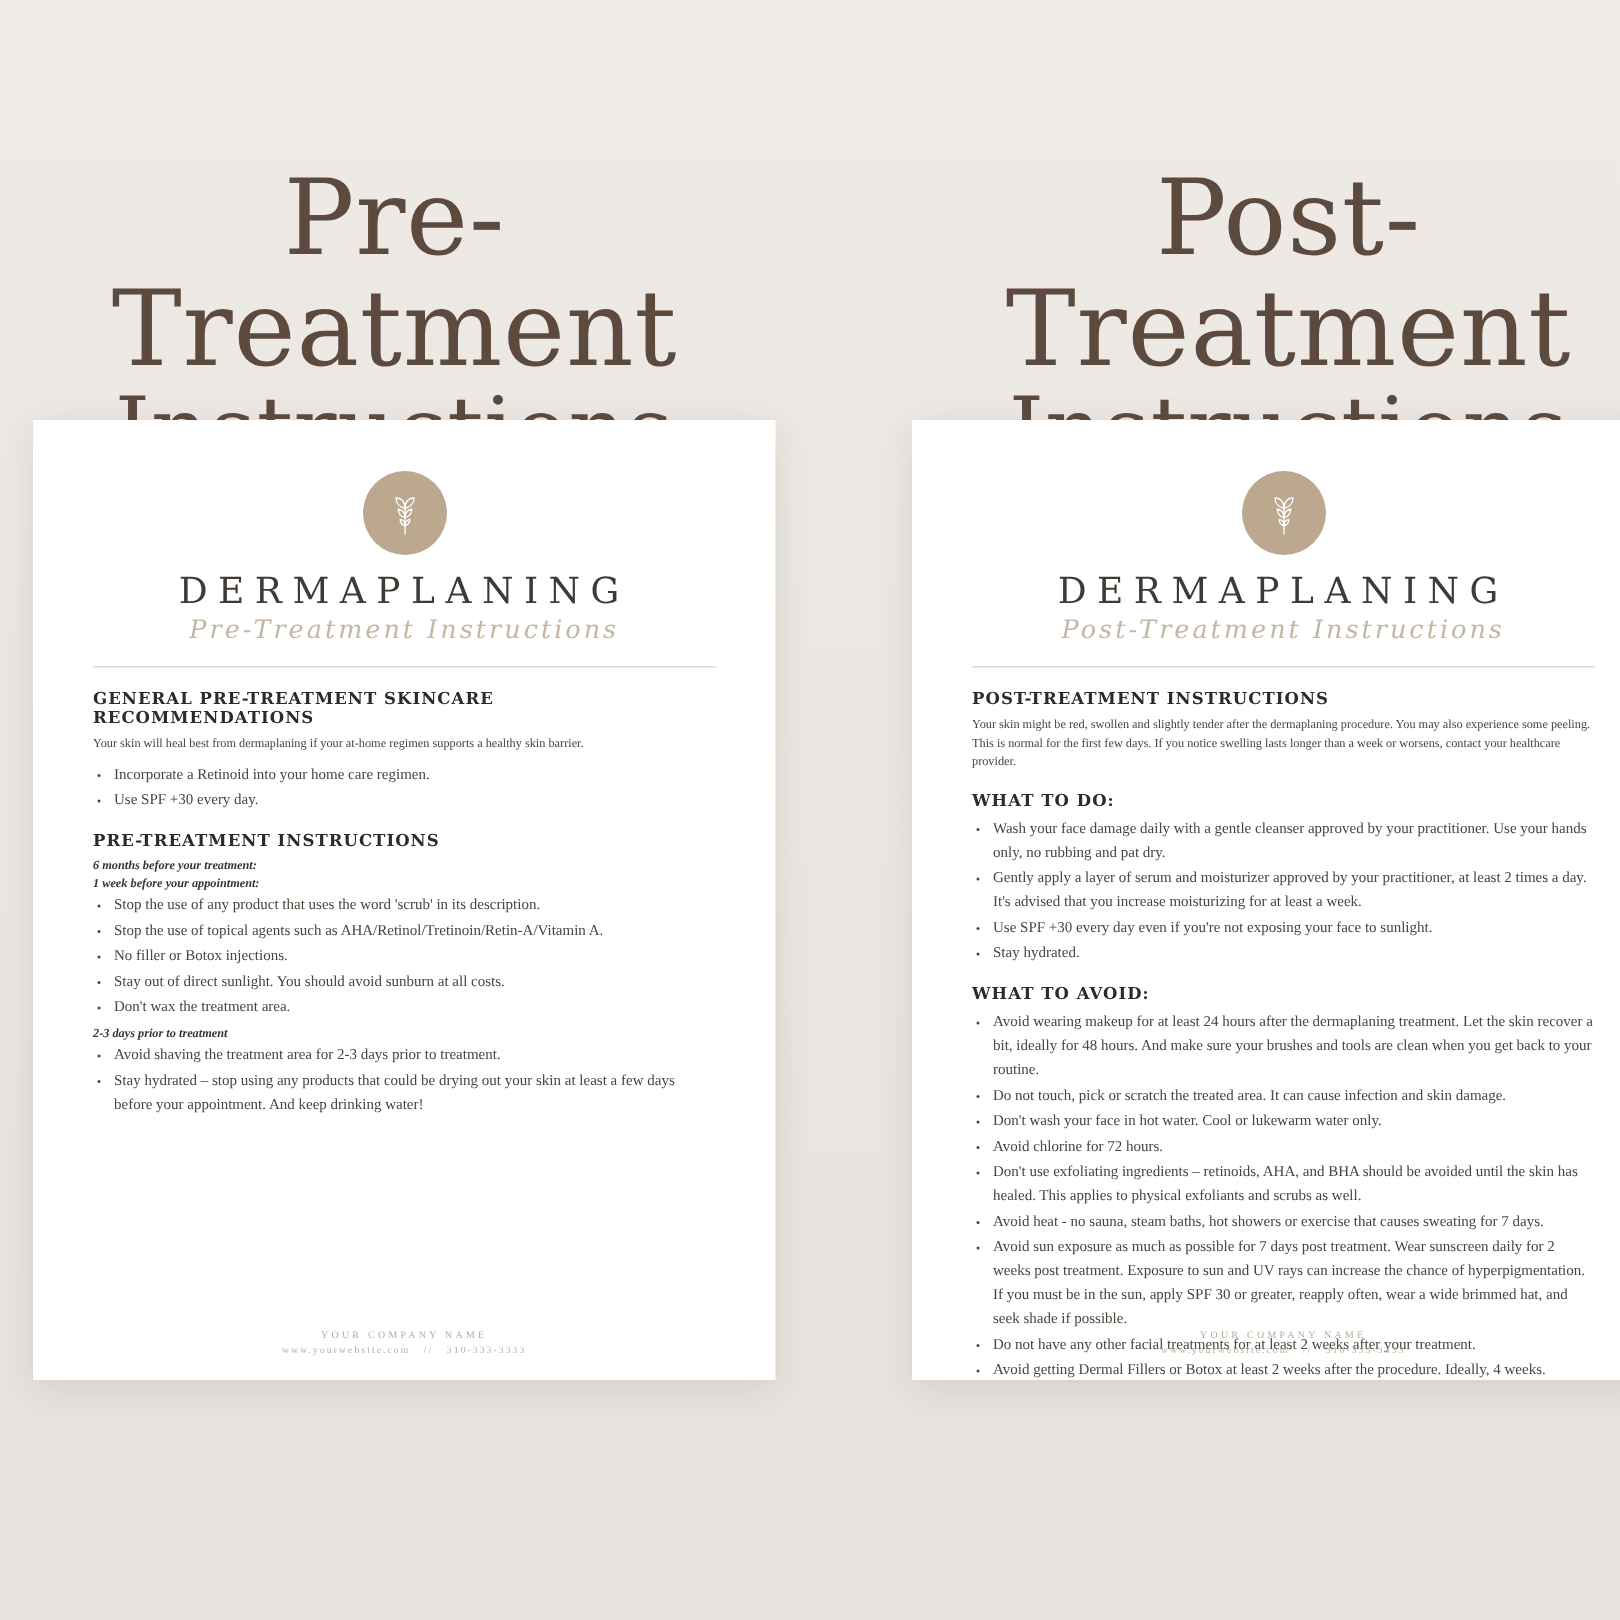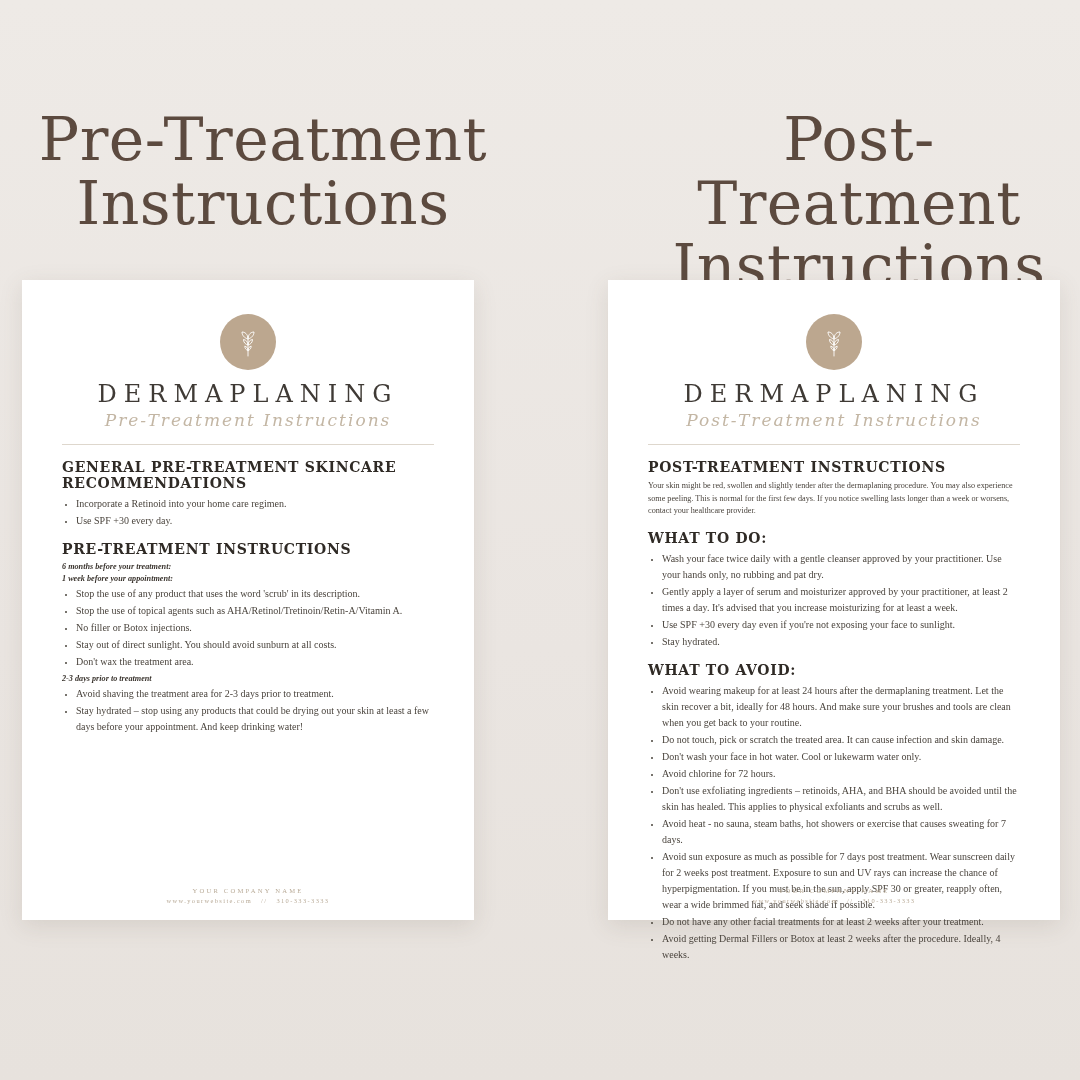--- a/index.html
+++ b/index.html
@@ -23,31 +23,32 @@
   
   .headline {
     position: absolute;
     text-align: center;
     color: #5c4a3f;
     font-family: "DejaVu Serif", "Liberation Serif", serif;
     font-weight: 400;
     line-height: 1.06;
     letter-spacing: 0.5px;
   }
-  .headline .l1 { display:block; font-size: 60px; }
+  .headline .l1 { display:block; font-size: 70px; }
   .headline .l2 { display:block; font-size: 60px; }
 
   #headline-pre  { left: 28px;  top: 108px; width: 470px; }
   #headline-post { left: 624px; top: 108px; width: 470px; }
 
   
   .sheet {
     position: absolute;
     background: #ffffff;
     box-shadow: 0 6px 22px rgba(90,75,65,0.13);
+    padding-left: 43px;
   }
   #sheet-pre  { left: 22px;  top: 280px; width: 452px; height: 640px; }
   #sheet-post { left: 608px; top: 280px; width: 452px; height: 640px; }
 
   .sheet-inner {
     position: absolute;
     inset: 0;
     padding: 26px 40px 18px 40px;
     box-sizing: border-box;
   }
@@ -81,21 +82,21 @@
   }
 
   hr.rule {
     border: none;
     border-top: 1px solid #ded7cd;
     margin: 2px 0 14px 0;
   }
 
   h3.sec {
     font-family: "DejaVu Serif", "Liberation Serif", serif;
-    font-size: 14px;
+    font-size: 11px;
     letter-spacing: 0.7px;
     text-transform: uppercase;
     color: #2f2a25;
     margin: 12px 0 5px 0;
     font-weight: 700;
   }
   h3.sec:first-of-type { margin-top: 0; }
 
   p.body {
     font-size: 8.2px;
@@ -171,20 +172,21 @@
             <path d="M13 23.5 C15.2 23 16.2 21 16.2 19.2 C14.4 19.5 13.2 21 13 23"></path>
           </g>
         </svg>
       </div>
 
       <div class="brand">DERMAPLANING</div>
       <div class="brand-sub">Pre-Treatment Instructions</div>
       <hr class="rule">
 
       <h3 class="sec">GENERAL PRE-TREATMENT SKINCARE RECOMMENDATIONS</h3>
+      <p class="body">Your skin will heal best from dermaplaning if your at-home regimen supports a healthy skin barrier.</p>
       <ul class="list">
         <li>Incorporate a Retinoid into your home care regimen.</li>
         <li>Use SPF +30 every day.</li>
       </ul>
 
       <h3 class="sec">PRE-TREATMENT INSTRUCTIONS</h3>
 
       <div class="sub">6 months before your treatment:</div>
 
       <div class="sub">1 week before your appointment:</div>
@@ -233,21 +235,21 @@
 
       <div class="brand">DERMAPLANING</div>
       <div class="brand-sub">Post-Treatment Instructions</div>
       <hr class="rule">
 
       <h3 class="sec">POST-TREATMENT INSTRUCTIONS</h3>
       <p class="body">Your skin might be red, swollen and slightly tender after the dermaplaning procedure. You may also experience some peeling. This is normal for the first few days. If you notice swelling lasts longer than a week or worsens, contact your healthcare provider.</p>
 
       <h3 class="sec">WHAT TO DO:</h3>
       <ul class="list">
-        <li>Wash your face twice daily with a gentle cleanser approved by your practitioner. Use your hands only, no rubbing and pat dry.</li>
+        <li>Wash your face damage daily with a gentle cleanser approved by your practitioner. Use your hands only, no rubbing and pat dry.</li>
         <li>Gently apply a layer of serum and moisturizer approved by your practitioner, at least 2 times a day. It's advised that you increase moisturizing for at least a week.</li>
         <li>Use SPF +30 every day even if you're not exposing your face to sunlight.</li>
         <li>Stay hydrated.</li>
       </ul>
 
       <h3 class="sec">WHAT TO AVOID:</h3>
       <ul class="list">
         <li>Avoid wearing makeup for at least 24 hours after the dermaplaning treatment. Let the skin recover a bit, ideally for 48 hours. And make sure your brushes and tools are clean when you get back to your routine.</li>
         <li>Do not touch, pick or scratch the treated area. It can cause infection and skin damage.</li>
         <li>Don't wash your face in hot water. Cool or lukewarm water only.</li>

